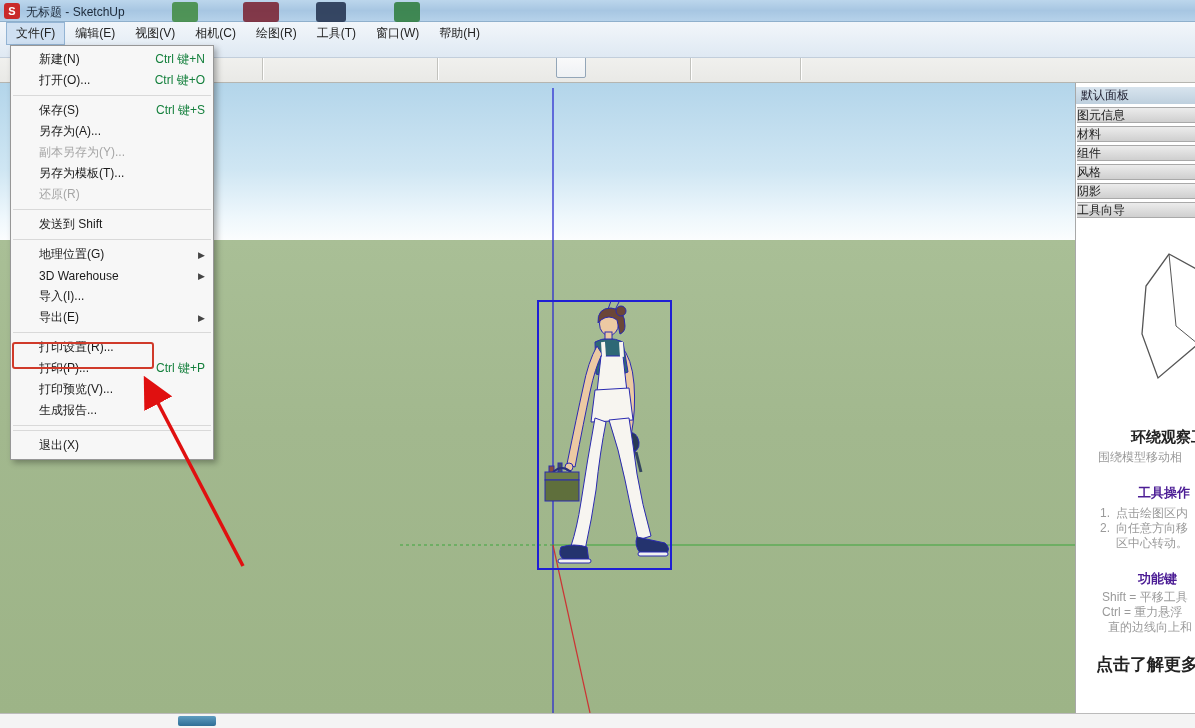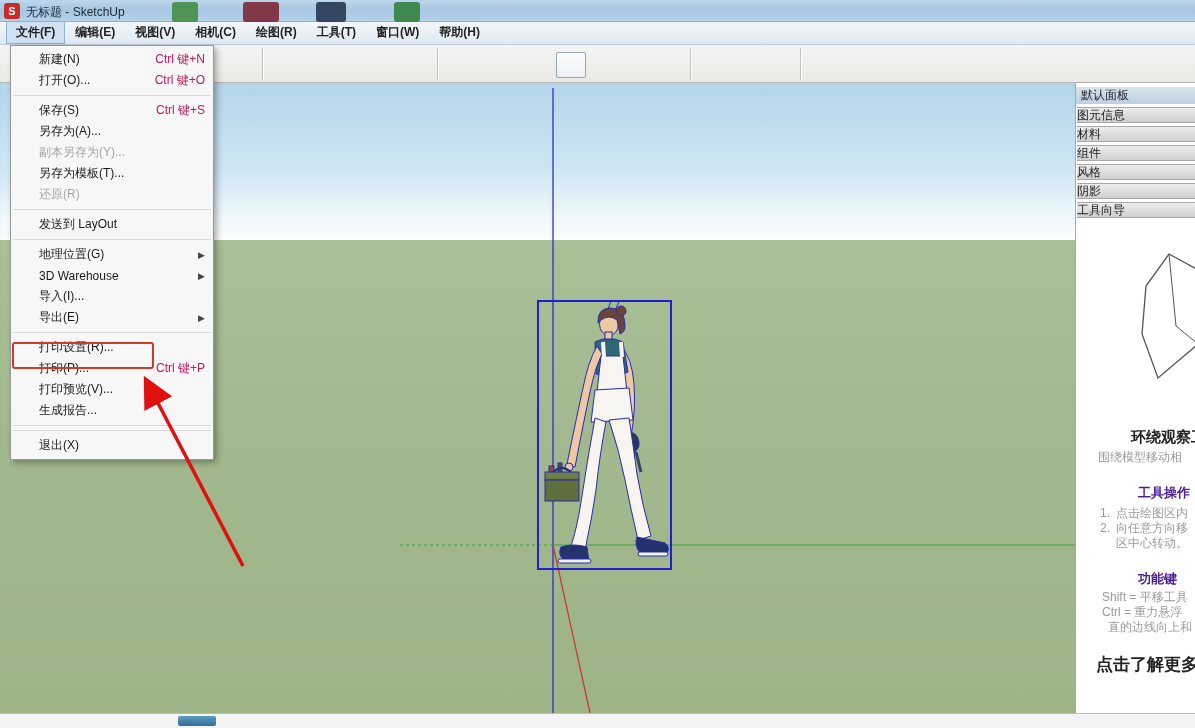--- a/index.html
+++ b/index.html
@@ -8,22 +8,22 @@
 
   
   .titlebar { left:0; top:0; width:1195px; height:22px;
     background:linear-gradient(#bcd6ec,#a7c6e2 50%,#b6d2ea); border-bottom:1px solid #8fb0cc; z-index:30; }
   .app-icon { left:4px; top:3px; width:16px; height:16px; background:#c92a2a; border-radius:3px;
     color:#fff; font-size:11px; font-weight:bold; text-align:center; line-height:16px; }
   .title-text { left:26px; top:4px; font-size:12px; color:#1b2838; }
   .glass-blob { top:2px; height:20px; border-radius:3px; opacity:.85; filter:blur(.6px); }
 
   
-  .menubar { left:0; top:22px; width:1195px; height:23px; background:linear-gradient(#f2f6fa,#dfe9f3);
-    border-bottom:1px solid #c2cedb; z-index:30; display:flex; align-items:flex-end; padding-left:6px;font-weight:bold; }
+  .menubar { left:0; top:22px; width:1195px; height:36px; background:linear-gradient(#f2f6fa,#dfe9f3);
+    border-bottom:1px solid #c2cedb; z-index:30; display:flex; align-items:flex-start; padding-left:6px; }
   .menu-item { font-size:12px; color:#222; padding:4px 10px; line-height:15px; }
   .menu-item.active { background:#cfe0f2; border:1px solid #93b4d4; padding:3px 9px; }
 
   
   .toolbar { left:0; top:45px; width:1195px; height:38px; background:linear-gradient(#f4f4f2,#e9e9e6);
     border-bottom:1px solid #b5b5b0; z-index:20; }
   .tb-sep { top:3px; width:1px; height:32px; background:#c2c2bd; box-shadow:1px 0 0 #fff; }
   .tb-button { top:7px; width:30px; height:26px; background:linear-gradient(#fcfcfc,#eef1f4);
     border:1px solid #93a6b8; border-radius:2px; }
 
@@ -34,21 +34,21 @@
   .axes { left:0; top:0; width:1075px; height:630px; pointer-events:none; }
 
   .sel-box { left:537px; top:300px; width:135px; height:270px; border:2px solid #1f1fd4; z-index:3; }
   .person-svg { left:537px; top:300px; width:135px; height:270px; z-index:4; }
 
   
   .dropdown { left:10px; top:45px; width:204px; z-index:50; background:#f7f7f7;
     border:1px solid #979797; box-shadow:3px 3px 6px rgba(0,0,0,.3); padding:3px 0; }
   .dd-item { height:21px; display:flex; align-items:center; padding:0 8px 0 28px; font-size:12px; color:#1a1a1a; }
   .dd-item .dd-label { flex:0 0 auto; }
-  .dd-item .dd-shortcut { margin-left:auto; color:#be185d; }
+  .dd-item .dd-shortcut { margin-left:auto; color:#15803d; }
   .dd-item .dd-arrow { margin-left:auto; font-size:9px; color:#444; }
   .dd-item.disabled, .dd-item.disabled .dd-shortcut { color:#a6a6a6; }
   .dd-sep { height:1px; background:#d9d9d9; margin:4px 2px; }
 
   
   .right-panel { left:1075px; top:83px; width:120px; height:630px; background:#fff;
     border-left:1px solid #a8a8a8; z-index:5; overflow:hidden; }
   .panel-header { left:0; top:4px; width:140px; height:17px; background:linear-gradient(#d8e4ee,#bed0de);
     font-size:12px; color:#223; line-height:17px; padding-left:5px; }
   .tray-btn { left:1px; width:119px; height:16px; background:linear-gradient(#ececec,#cfcfcf);
@@ -208,21 +208,21 @@
       <span class="dd-label">副本另存为(Y)...</span>
     </div>
   <div class="dd-item">
       <span class="dd-label">另存为模板(T)...</span>
     </div>
   <div class="dd-item disabled">
       <span class="dd-label">还原(R)</span>
     </div>
   <div class="dd-sep"></div>
   <div class="dd-item">
-      <span class="dd-label">发送到 LayOut</span>
+      <span class="dd-label">发送到 Shift</span>
     </div>
   <div class="dd-sep"></div>
   <div class="dd-item">
       <span class="dd-label">地理位置(G)</span>
       <span class="dd-arrow">▶</span>
     </div>
   <div class="dd-item">
       <span class="dd-label">3D Warehouse</span>
       <span class="dd-arrow">▶</span>
     </div>

